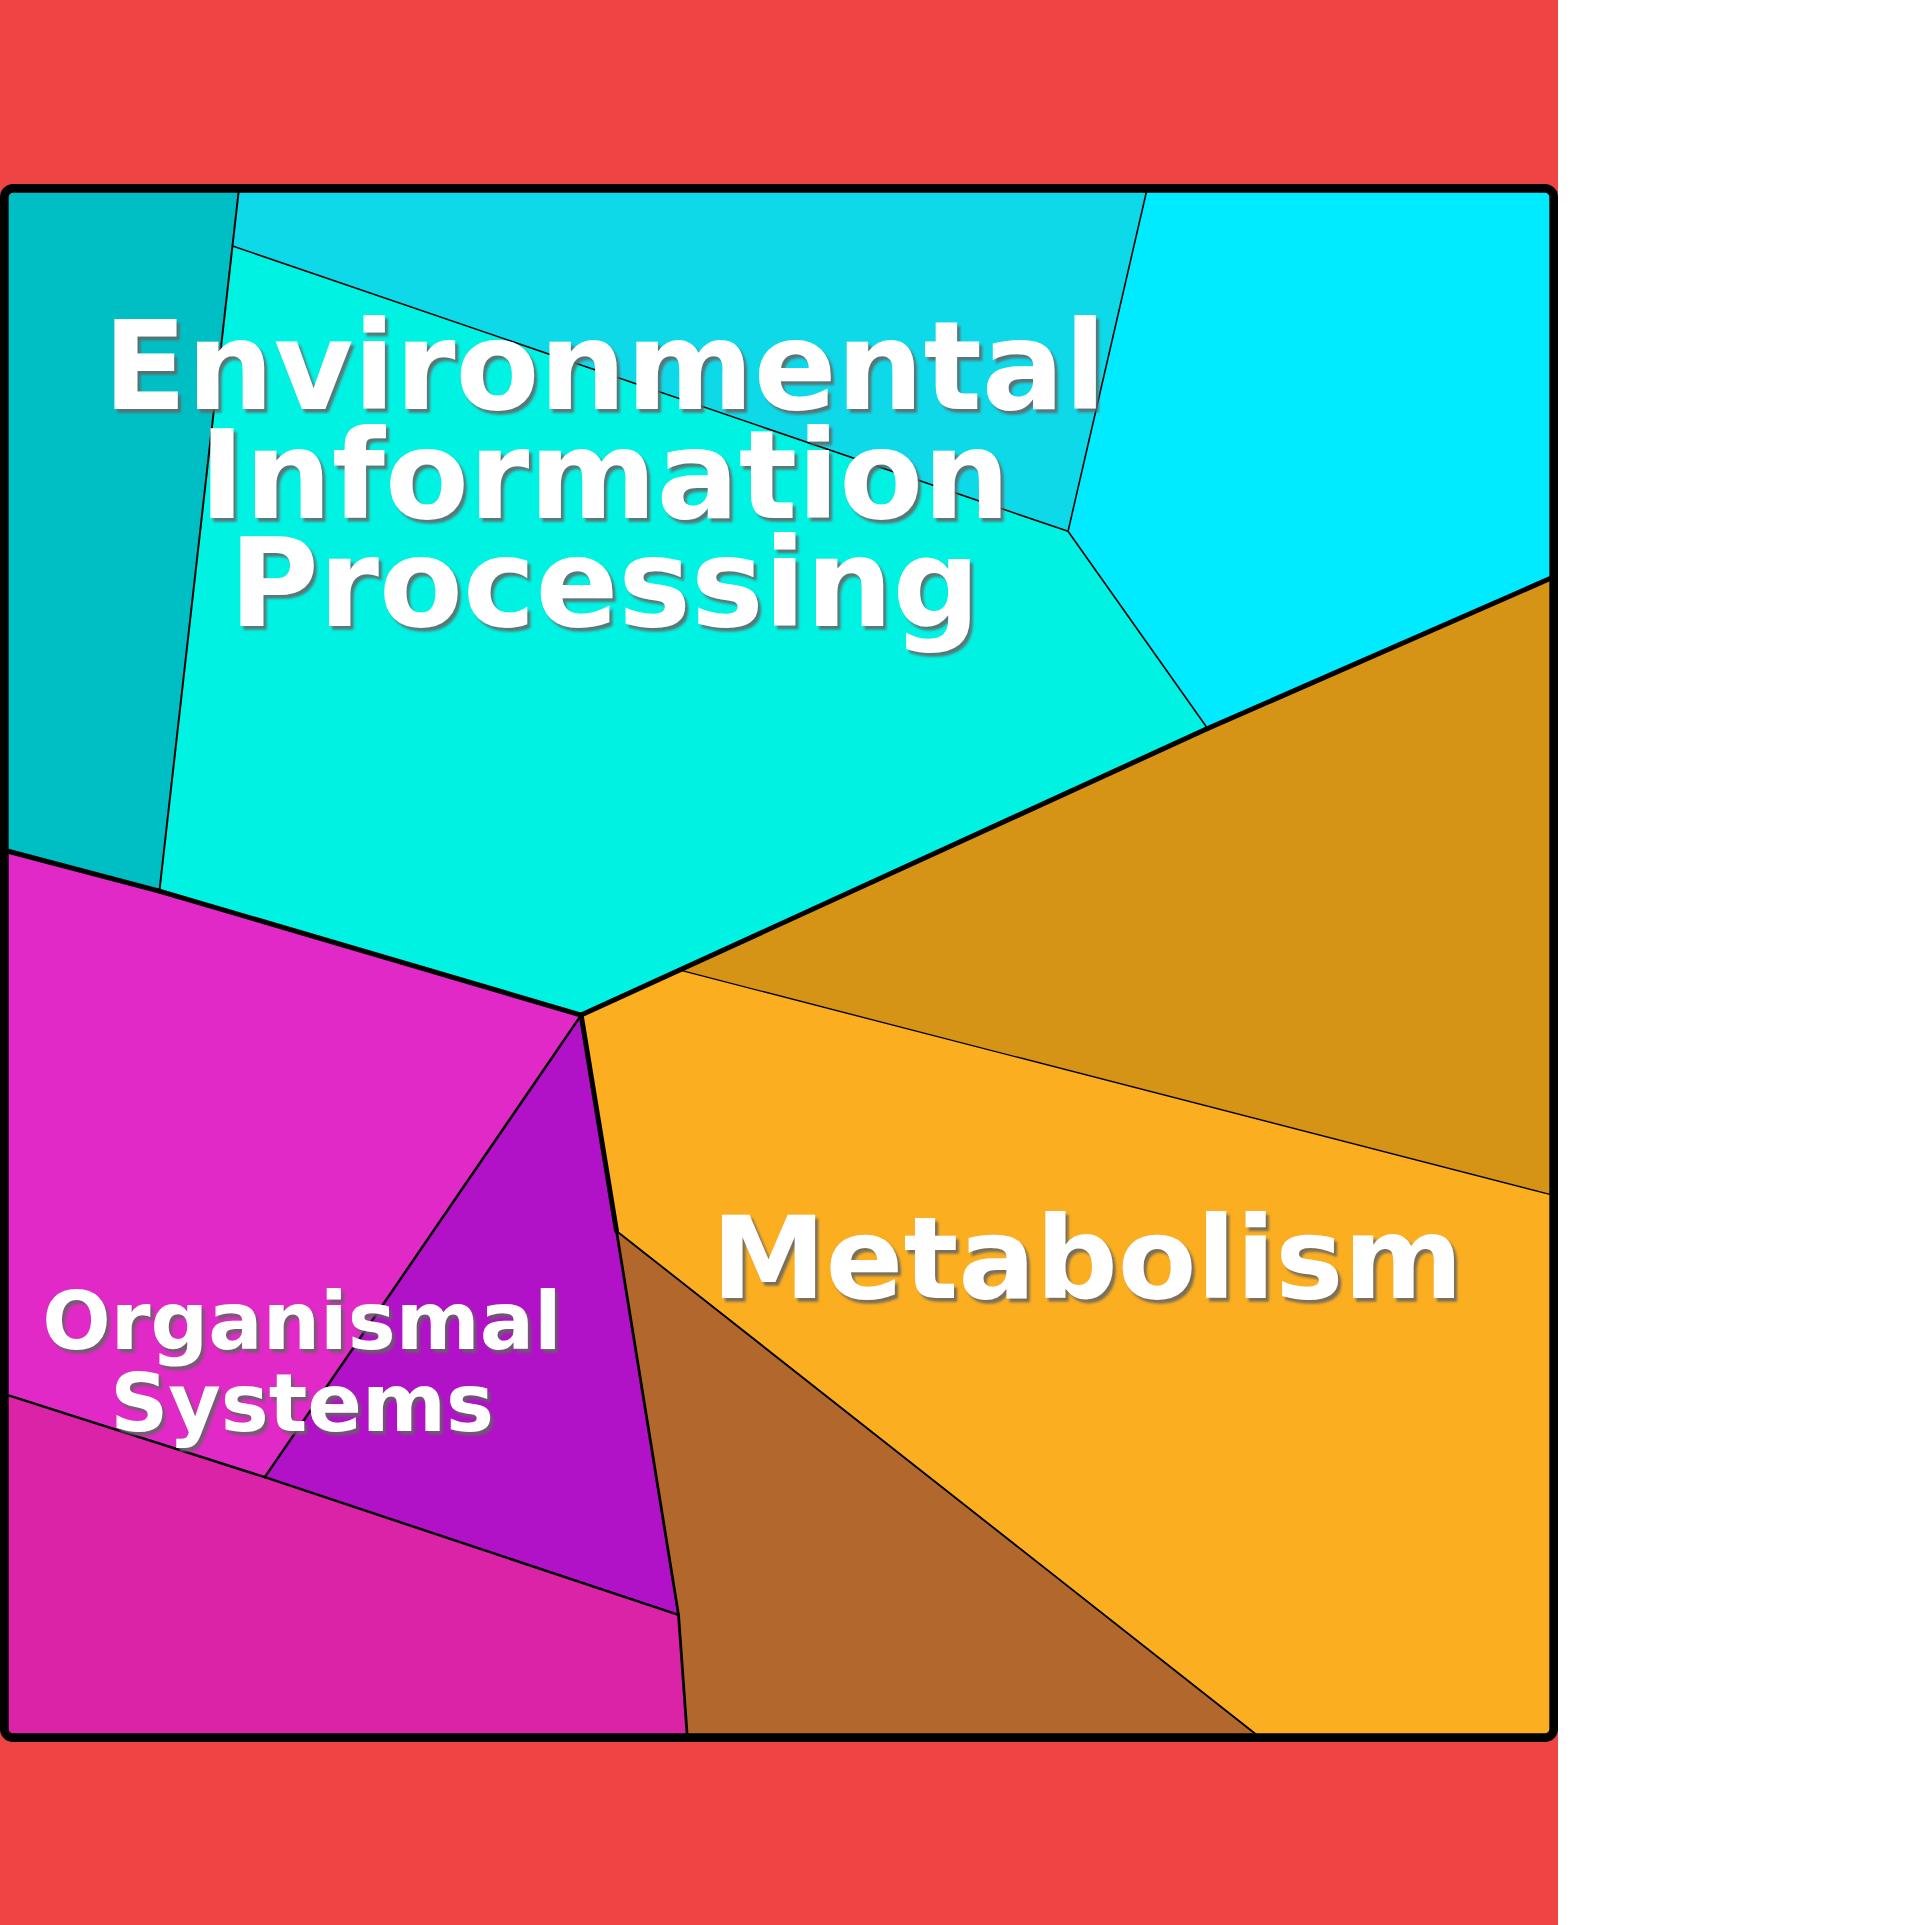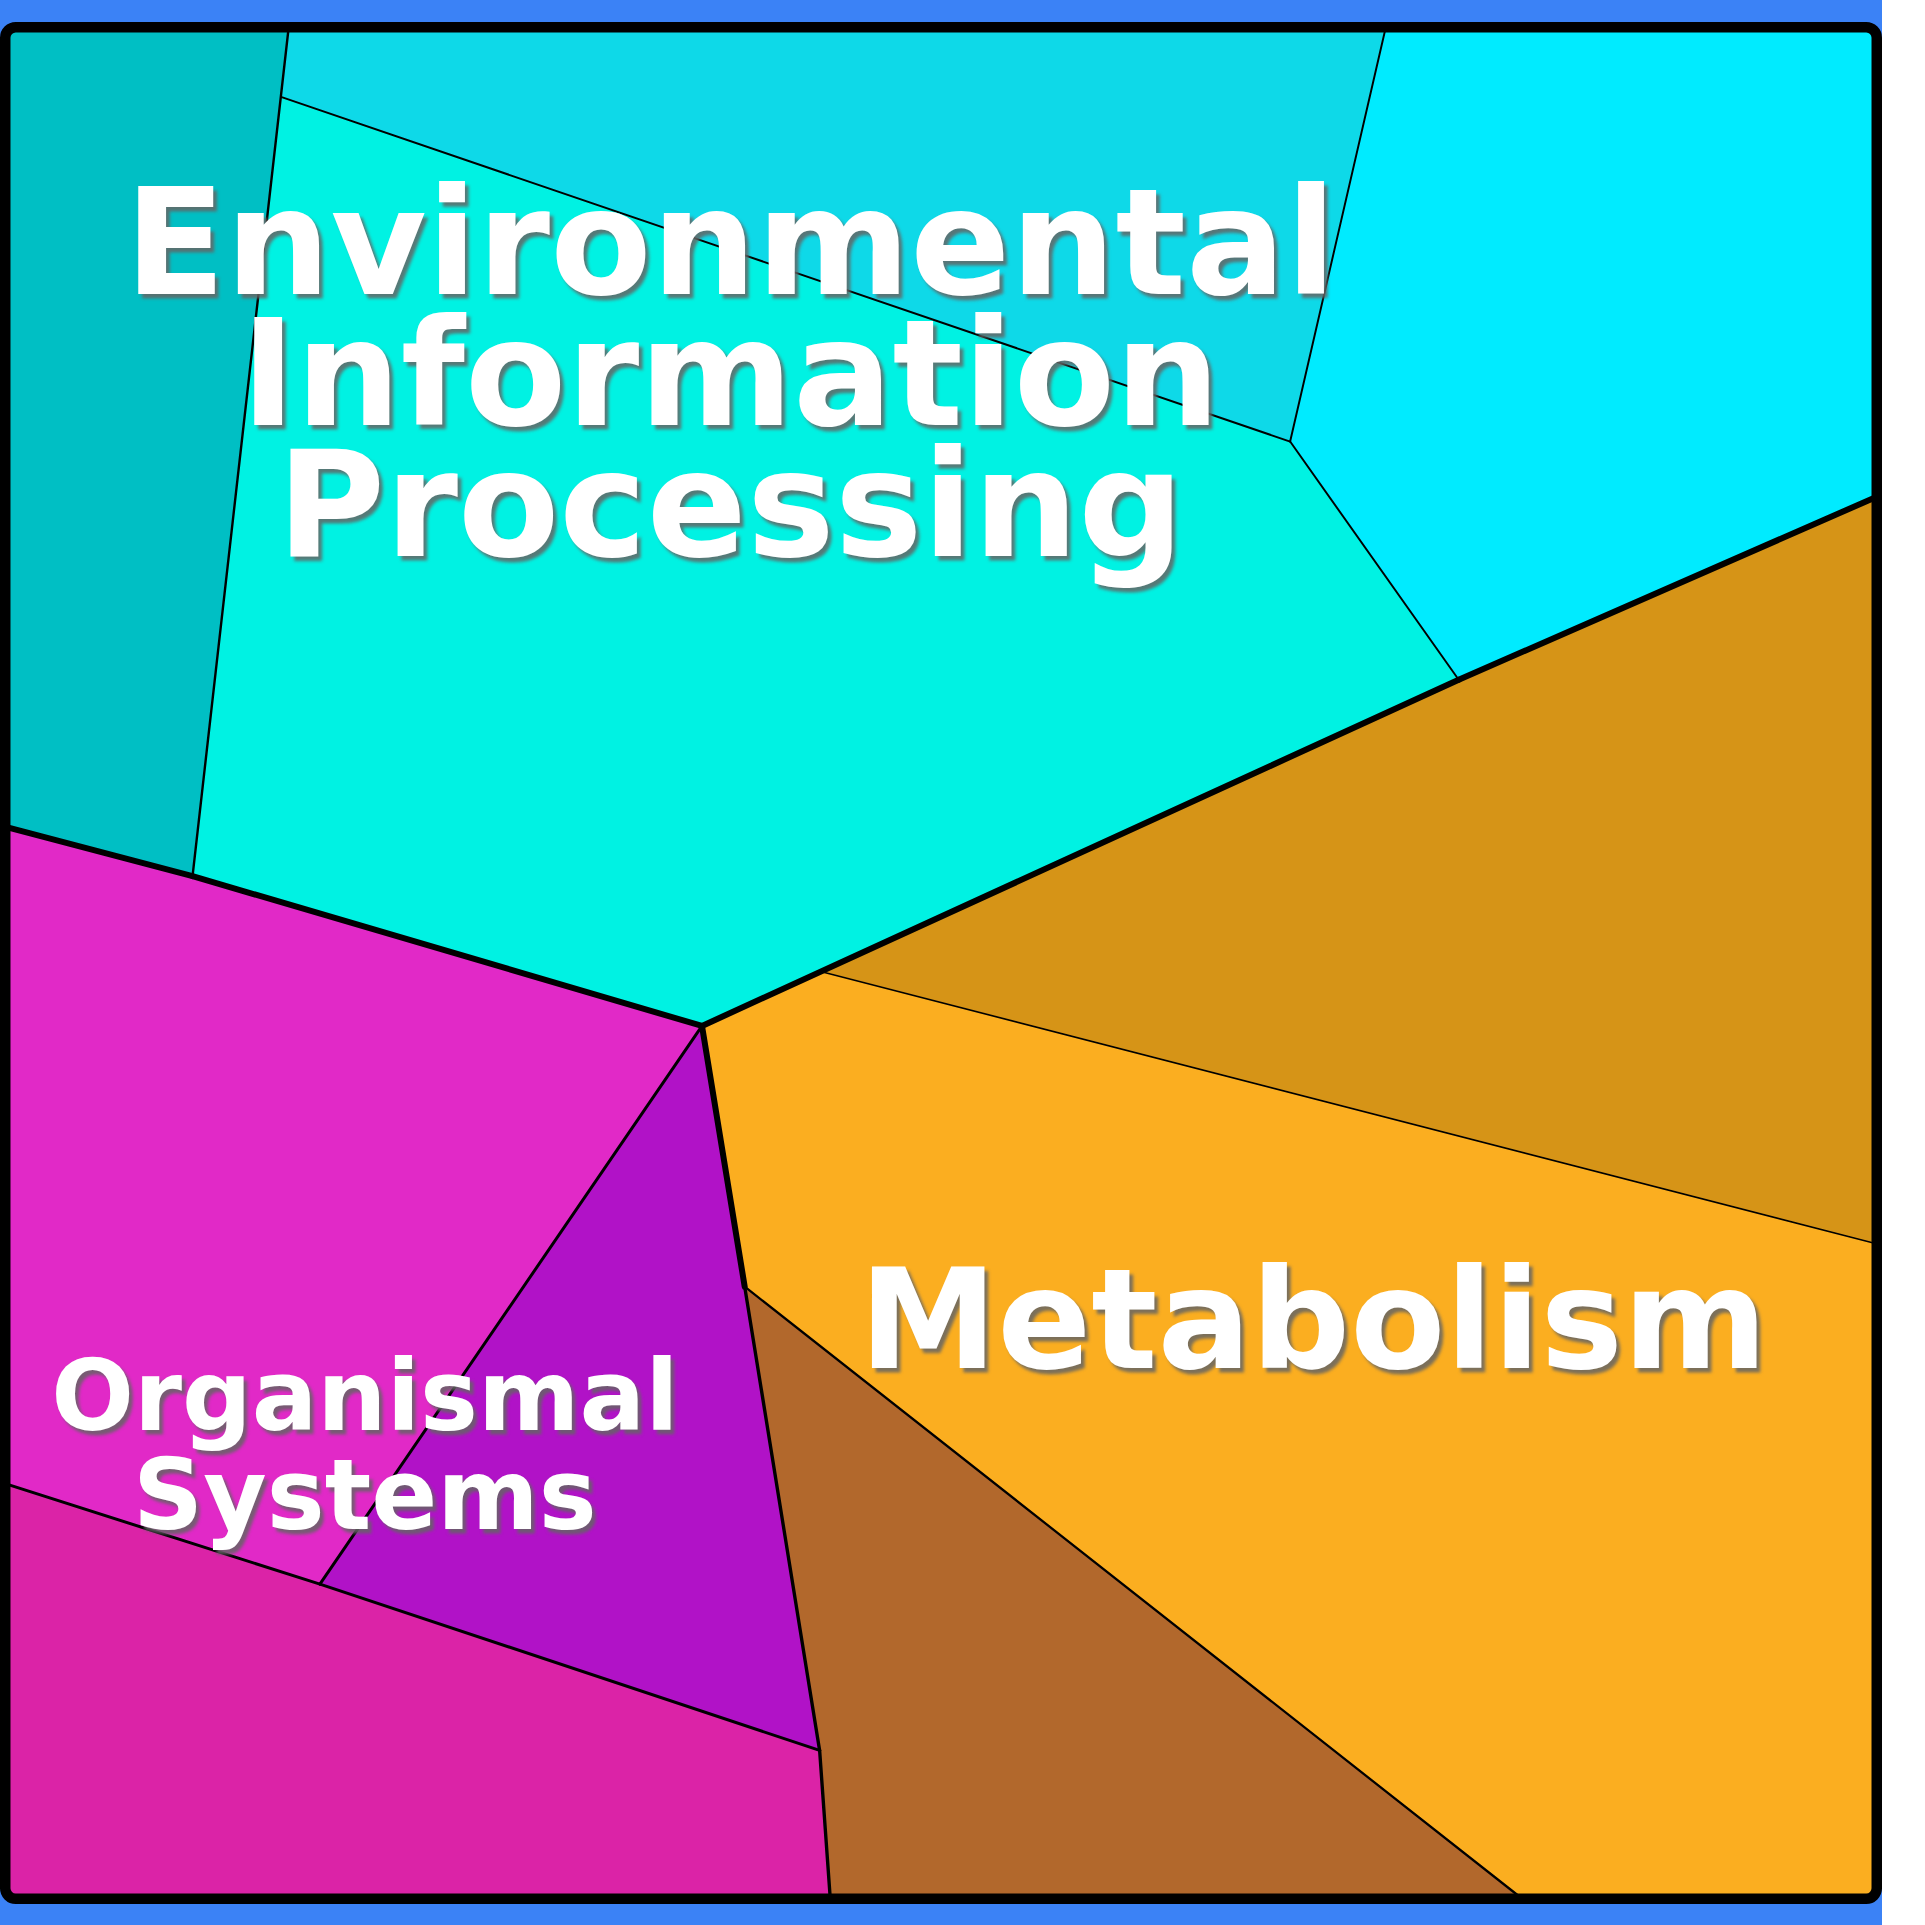--- a/index.html
+++ b/index.html
@@ -1,20 +1,20 @@
 <!DOCTYPE html>
 <html style="font-size:12.3px"><head>
 <meta charset="utf-8">
 <style>
   html, body { margin: 0; padding: 0; background: #ffffff; }
   .stage {
     position: relative;
-    width: 1882px;
+    width: 1558px;
     height: 1926px;
-    background: #3b82f6;
+    background: #ef4444;
     font-family: "DejaVu Sans", "Liberation Sans", sans-serif;
   }
   svg { display: block; width: 100%; height: 100%; }
   .cell-label {
     font-family: "DejaVu Sans", "Liberation Sans", sans-serif;
     font-weight: bold;
     text-anchor: middle;
     filter: drop-shadow(5px 6px 2px rgba(100,100,100,0.85));
   }
 </style>

